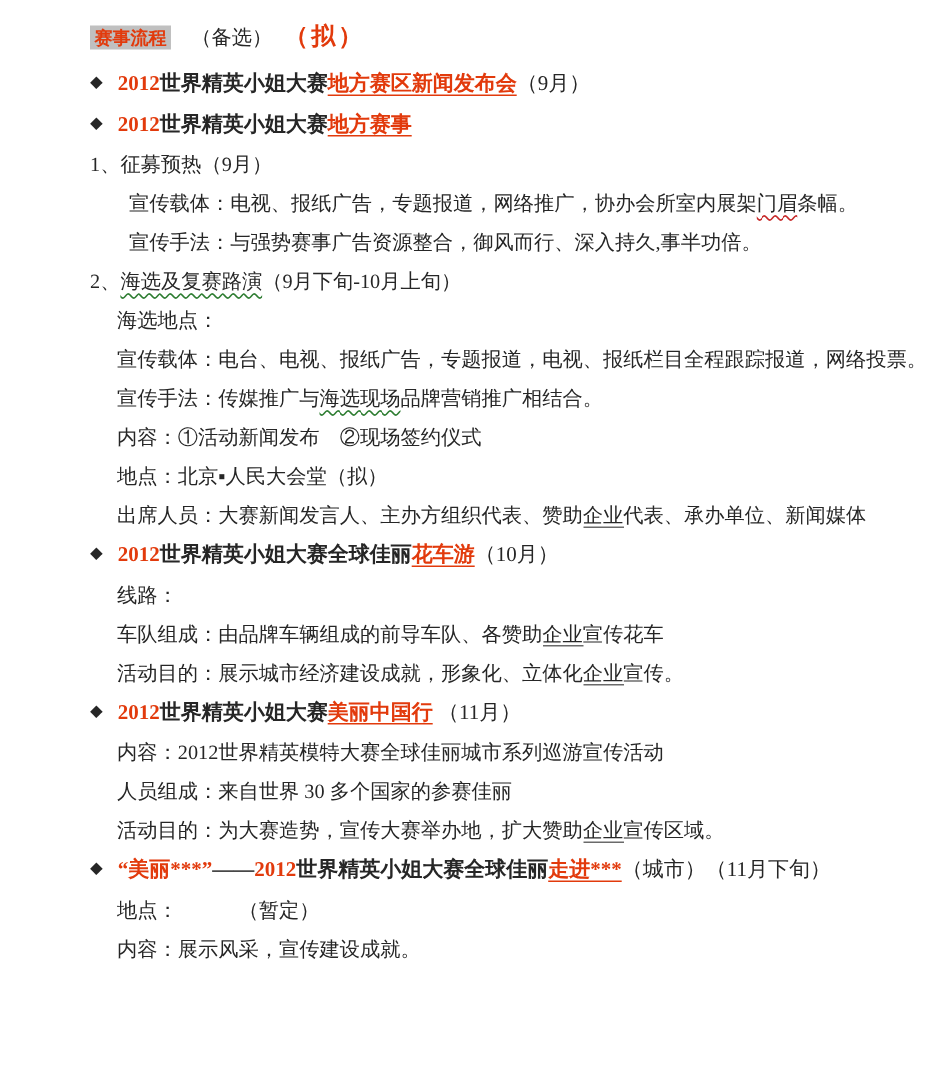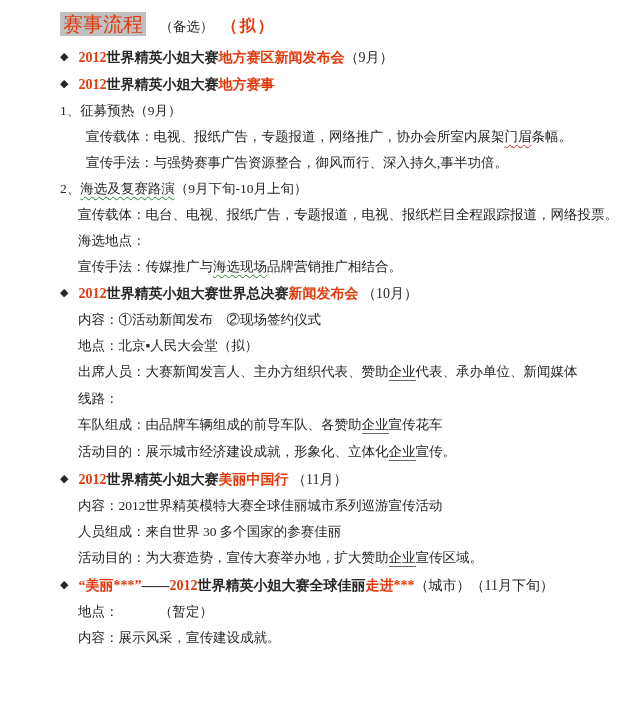--- a/index.html
+++ b/index.html
@@ -13,57 +13,57 @@
   .indent-0{padding-left:60px;}
   .indent-1{padding-left:78px;}
   .indent-2{padding-left:86px;}
   .heading{font-size:14px;}
   .title-line{margin-bottom:13px;}
   .sp-n{}
   .sp-b{font-weight:bold;margin-top:34px;}
   .sp-rb{color:var(--accent);font-weight:bold;text-align:right;}
   .sp-rbu{
     color:var(--accent);font-weight:bold;
-    text-decoration-thickness:1px;text-underline-offset:3px;
+    text-decoration:underline;text-decoration-thickness:1px;text-underline-offset:3px;
   }
   .sp-hl{
-    color:var(--accent);font-weight:normal;font-size:20px;
+    color:var(--accent);font-weight:bold;font-size:12px;
     background:var(--highlight);padding:1px 3px;
   }
   .sp-draft{color:var(--accent);font-weight:bold;font-size:16px;margin-left:8px;letter-spacing:2px;}
   .sp-bullet{font-size:11px;margin-right:10px;vertical-align:2px;}
   .sp-gw{
     text-decoration:underline wavy var(--squiggle-green);
     text-decoration-thickness:1px;text-underline-offset:3px;
   }
   .sp-rw{
     text-decoration:underline wavy var(--squiggle-red);
     text-decoration-thickness:1px;text-underline-offset:3px;margin-top:36px;
   }
-  .sp-ue{border-bottom:1px solid #6a6a6a;font-family:Liberation Mono, monospace;}
+  .sp-ue{border-bottom:1px solid #6a6a6a;}
 </style>
 </head>
 <body style="color: rgb(38, 38, 38);">
 
 <div class="page">
   <div>
       <div class="line indent-0 title-line"><span class="sp-hl">赛事流程</span><span class="sp-n">　（备选）</span><span class="sp-draft">（拟）</span></div>
       <div class="line indent-0 heading"><span class="sp-bullet">◆</span><span class="sp-rb">2012</span><span class="sp-b">世界精英小姐大赛</span><span class="sp-rbu">地方赛区新闻发布会</span><span class="sp-n">（9月）</span></div>
       <div class="line indent-0 heading"><span class="sp-bullet">◆</span><span class="sp-rb">2012</span><span class="sp-b">世界精英小姐大赛</span><span class="sp-rbu">地方赛事</span></div>
       <div class="line indent-0"><span class="sp-n">1、征募预热（9月）</span></div>
       <div class="line indent-2"><span class="sp-n">宣传载体：电视、报纸广告，专题报道，网络推广，协办会所室内展架</span><span class="sp-rw">门眉</span><span class="sp-n">条幅。</span></div>
       <div class="line indent-2"><span class="sp-n">宣传手法：与强势赛事广告资源整合，御风而行、深入持久,事半功倍。</span></div>
       <div class="line indent-0"><span class="sp-n">2、</span><span class="sp-gw">海选及复赛路演</span><span class="sp-n">（9月下旬-10月上旬）</span></div>
+      <div class="line indent-1"><span class="sp-n">海选地点：</span></div>
       <div class="line indent-1"><span class="sp-n">宣传载体：电台、电视、报纸广告，专题报道，电视、报纸栏目全程跟踪报道，网络投票。</span></div>
-      <div class="line indent-1"><span class="sp-n">海选地点：</span></div>
       <div class="line indent-1"><span class="sp-n">宣传手法：传媒推广与</span><span class="sp-gw">海选现场</span><span class="sp-n">品牌营销推广相结合。</span></div>
-      <div class="line indent-0 heading"><span class="sp-bullet">◆</span><span class="sp-rb">2012</span><span class="sp-b">世界精英小姐大赛世界总决赛</span><span class="sp-rbu">新闻发布会</span><span class="sp-n"> （10月）</span></div>
       <div class="line indent-1"><span class="sp-n">内容：①活动新闻发布　②现场签约仪式</span></div>
       <div class="line indent-1"><span class="sp-n">地点：北京▪人民大会堂（拟）</span></div>
       <div class="line indent-1"><span class="sp-n">出席人员：大赛新闻发言人、主办方组织代表、赞助</span><span class="sp-ue">企业</span><span class="sp-n">代表、承办单位、新闻媒体</span></div>
+      <div class="line indent-0 heading"><span class="sp-bullet">◆</span><span class="sp-rb">2012</span><span class="sp-b">世界精英小姐大赛全球佳丽</span><span class="sp-rbu">花车游</span><span class="sp-n">（10月）</span></div>
       <div class="line indent-1"><span class="sp-n">线路：</span></div>
       <div class="line indent-1"><span class="sp-n">车队组成：由品牌车辆组成的前导车队、各赞助</span><span class="sp-ue">企业</span><span class="sp-n">宣传花车</span></div>
       <div class="line indent-1"><span class="sp-n">活动目的：展示城市经济建设成就，形象化、立体化</span><span class="sp-ue">企业</span><span class="sp-n">宣传。</span></div>
       <div class="line indent-0 heading"><span class="sp-bullet">◆</span><span class="sp-rb">2012</span><span class="sp-b">世界精英小姐大赛</span><span class="sp-rbu">美丽中国行</span><span class="sp-n"> （11月）</span></div>
       <div class="line indent-1"><span class="sp-n">内容：2012世界精英模特大赛全球佳丽城市系列巡游宣传活动</span></div>
       <div class="line indent-1"><span class="sp-n">人员组成：来自世界 30 多个国家的参赛佳丽</span></div>
       <div class="line indent-1"><span class="sp-n">活动目的：为大赛造势，宣传大赛举办地，扩大赞助</span><span class="sp-ue">企业</span><span class="sp-n">宣传区域。</span></div>
       <div class="line indent-0 heading"><span class="sp-bullet">◆</span><span class="sp-rb">“美丽***”</span><span class="sp-b">——</span><span class="sp-rb">2012</span><span class="sp-b">世界精英小姐大赛全球佳丽</span><span class="sp-rbu">走进***</span><span class="sp-n">（城市）（11月下旬）</span></div>
       <div class="line indent-1"><span class="sp-n">地点：　　　（暂定）</span></div>
       <div class="line indent-1"><span class="sp-n">内容：展示风采，宣传建设成就。</span></div>

